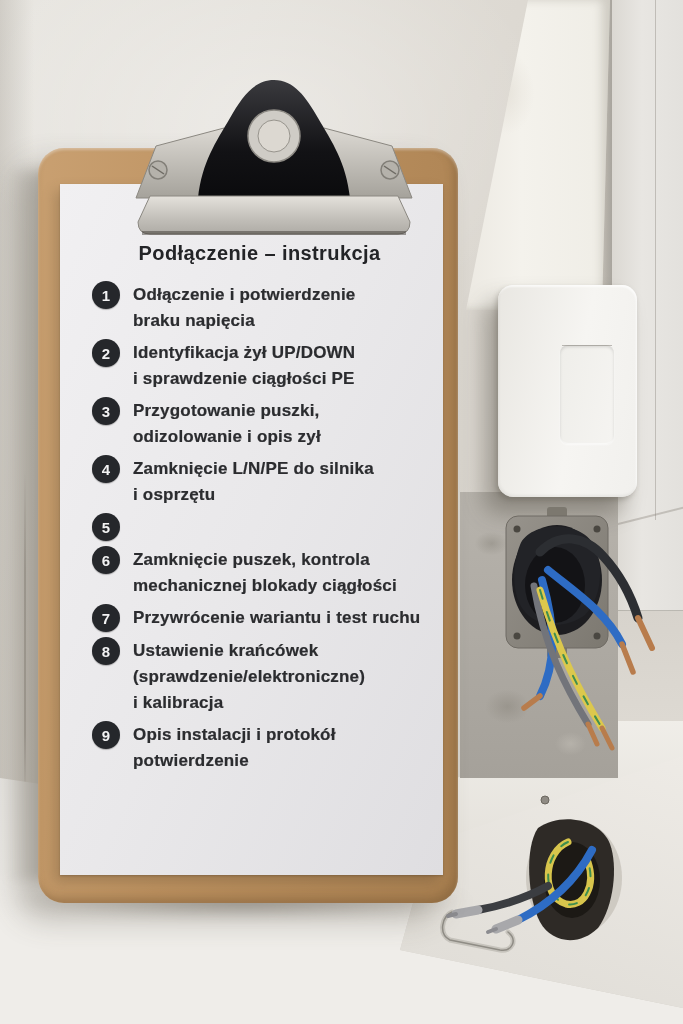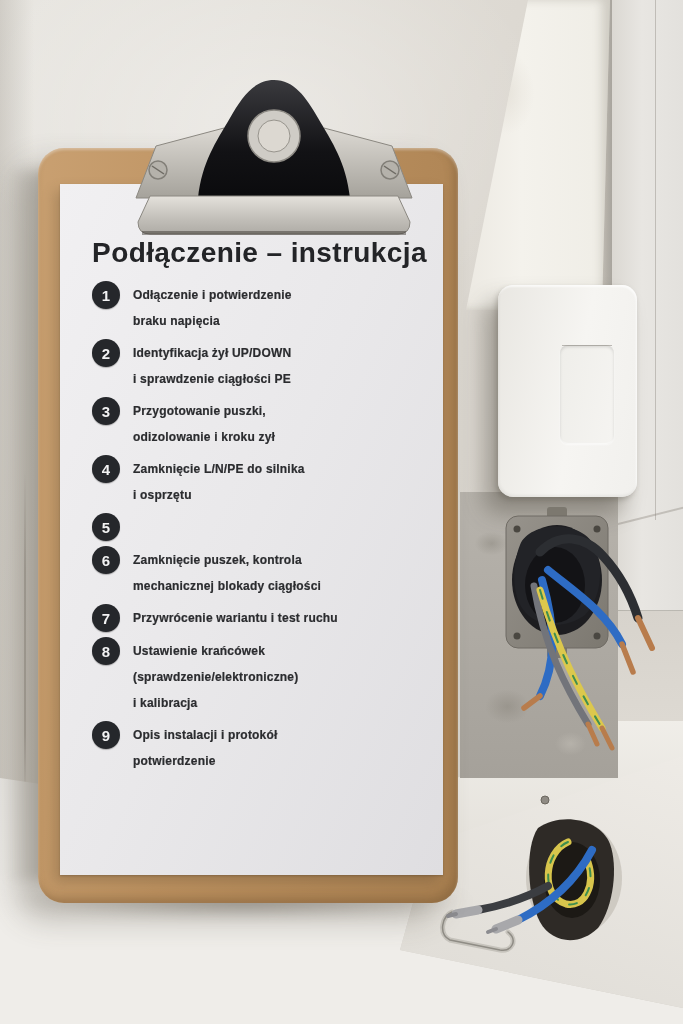--- a/index.html
+++ b/index.html
@@ -72,28 +72,28 @@
         background:radial-gradient(closest-side,rgba(70,63,52,.42),transparent);}
   .board{left:38px;top:148px;width:420px;height:755px;border-radius:26px;
         background:linear-gradient(100deg,#c9a071 0%,#bb905f 45%,#a87f50 100%);
         box-shadow:-20px 16px 30px rgba(80,72,58,.30),
                    inset 0 2px 3px rgba(255,255,255,.35), inset -4px -5px 10px rgba(115,85,48,.45);}
   .paper{left:60px;top:184px;width:383px;height:691px;
         background:linear-gradient(115deg,#f1f0f2 0%,#e9e8ea 50%,#dfdee1 100%);
         box-shadow:0 1px 2px rgba(0,0,0,.18), -5px 7px 12px rgba(95,75,50,.28);
         box-sizing:border-box;padding:50px 16px 0 32px;color:#27282b;}
 
-  .poster-title{text-align:center;font-weight:bold;font-size:28px;line-height:38px;
+  .poster-title{text-align:center;font-weight:bold;font-size:20px;line-height:38px;
         letter-spacing:.4px;color:#232427;margin:0 0 10px -14px;width:363px;}
   .steps{margin-top:0;}
   .step{display:flex;align-items:flex-start;gap:13px;margin-bottom:6px;}
   .badge{flex:0 0 28px;width:28px;height:28px;border-radius:50%;background:#25272b;
         color:#f2f2f3;font-weight:bold;font-size:15px;display:flex;align-items:center;
         justify-content:center;margin-top:-1px;box-shadow:0 1px 1px rgba(0,0,0,.25);}
-  .step-text{font-size:12px;line-height:26px;letter-spacing:.2px;white-space:pre-line;
+  .step-text{font-size:17px;line-height:26px;letter-spacing:.2px;white-space:pre-line;
         color:#2b2c2f;font-weight:bold;-webkit-text-stroke:.2px #2b2c2f;}
 
   svg{display:block;}
 </style>
 </head>
 <body>
 
 <div class="scene">
 
   <div class="abs wall"></div>
@@ -177,21 +177,21 @@
 braku napięcia</div>
       </div>
       <div class="step">
         <div class="badge">2</div>
         <div class="step-text">Identyfikacja żył UP/DOWN
 i sprawdzenie ciągłości PE</div>
       </div>
       <div class="step">
         <div class="badge">3</div>
         <div class="step-text">Przygotowanie puszki,
-odizolowanie i kroku zył</div>
+odizolowanie i opis zył</div>
       </div>
       <div class="step">
         <div class="badge">4</div>
         <div class="step-text">Zamknięcie L/N/PE do silnika
 i osprzętu</div>
       </div>
       <div class="step">
         <div class="badge">5</div>
       </div>
       <div class="step">

